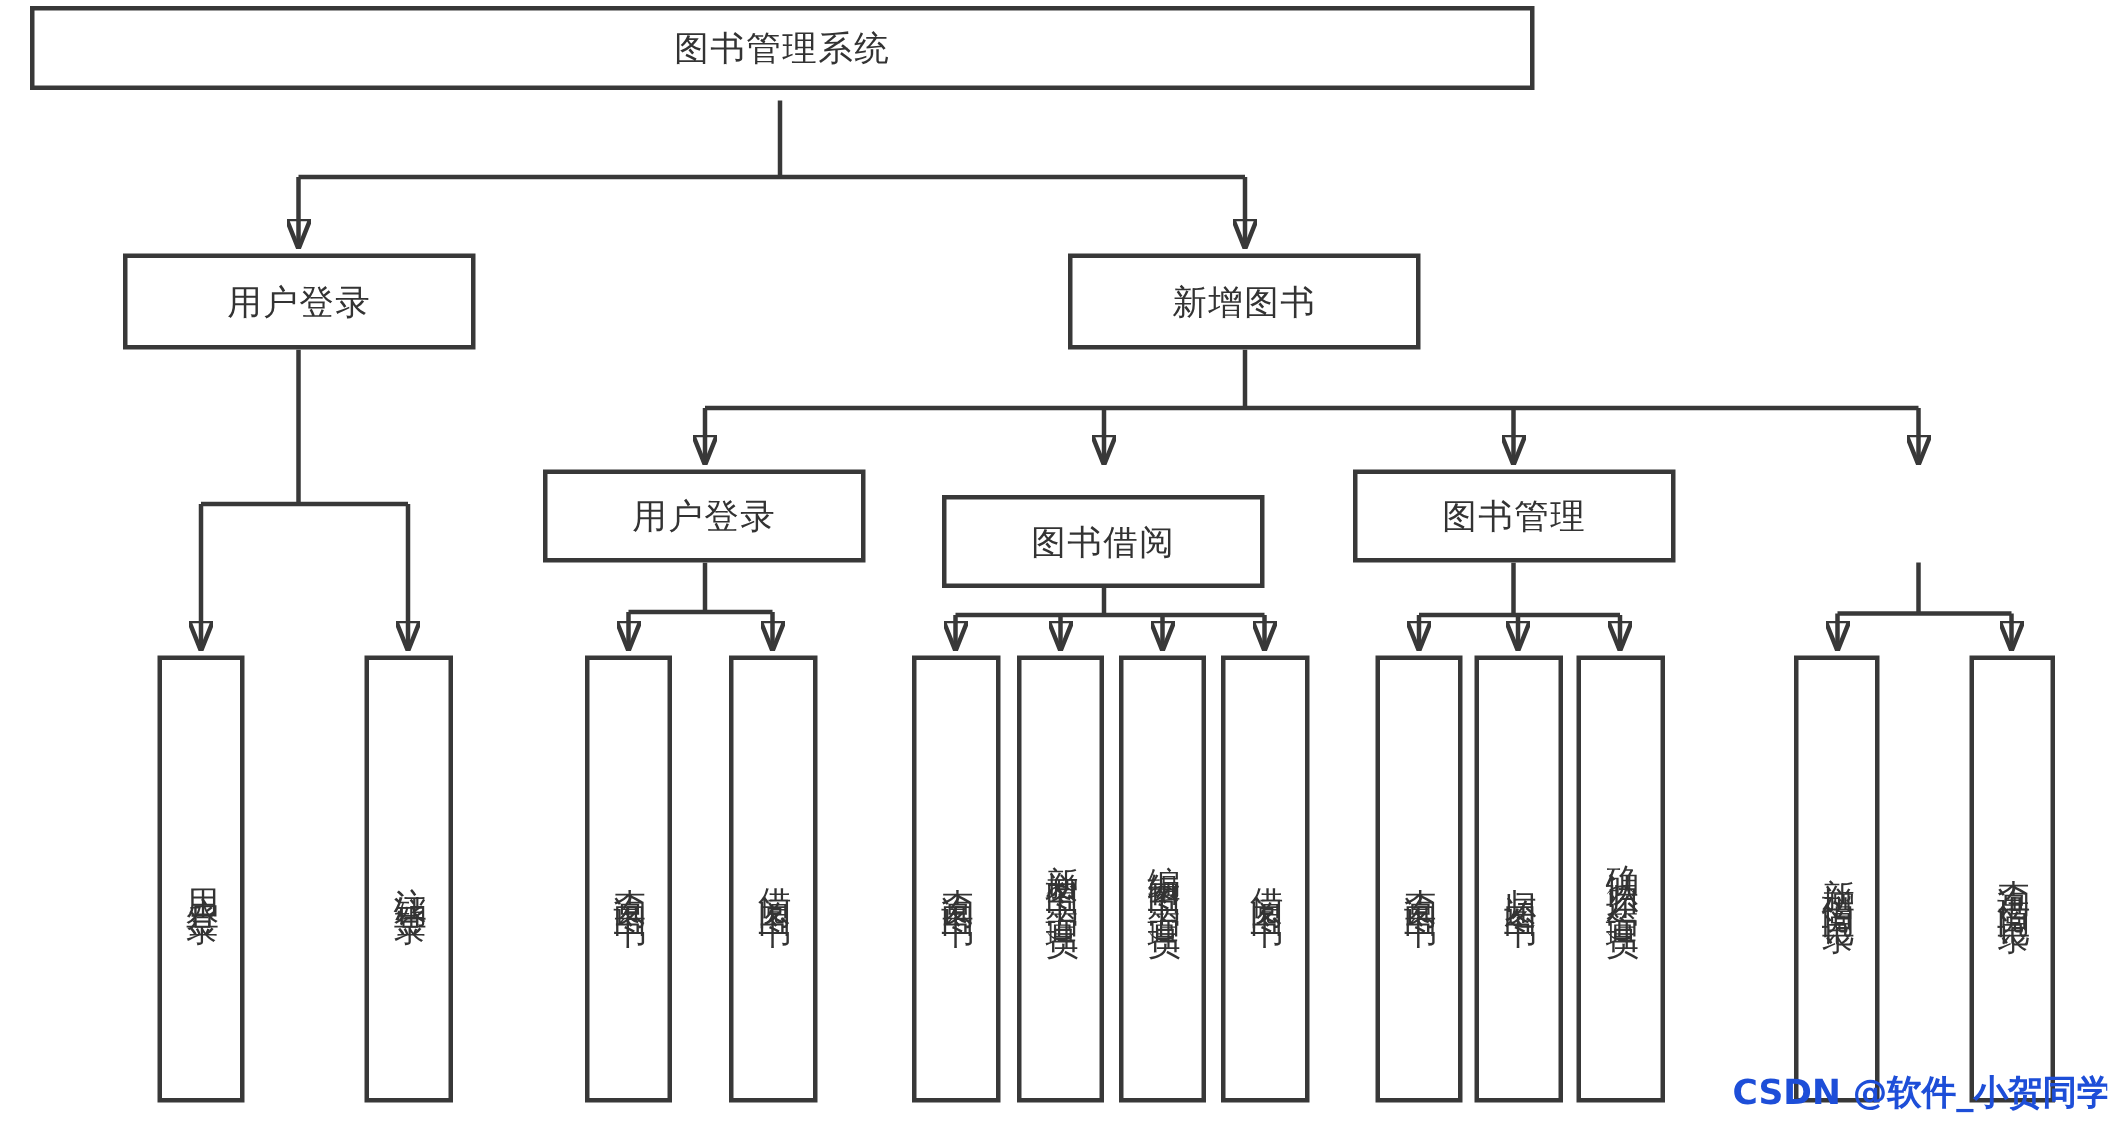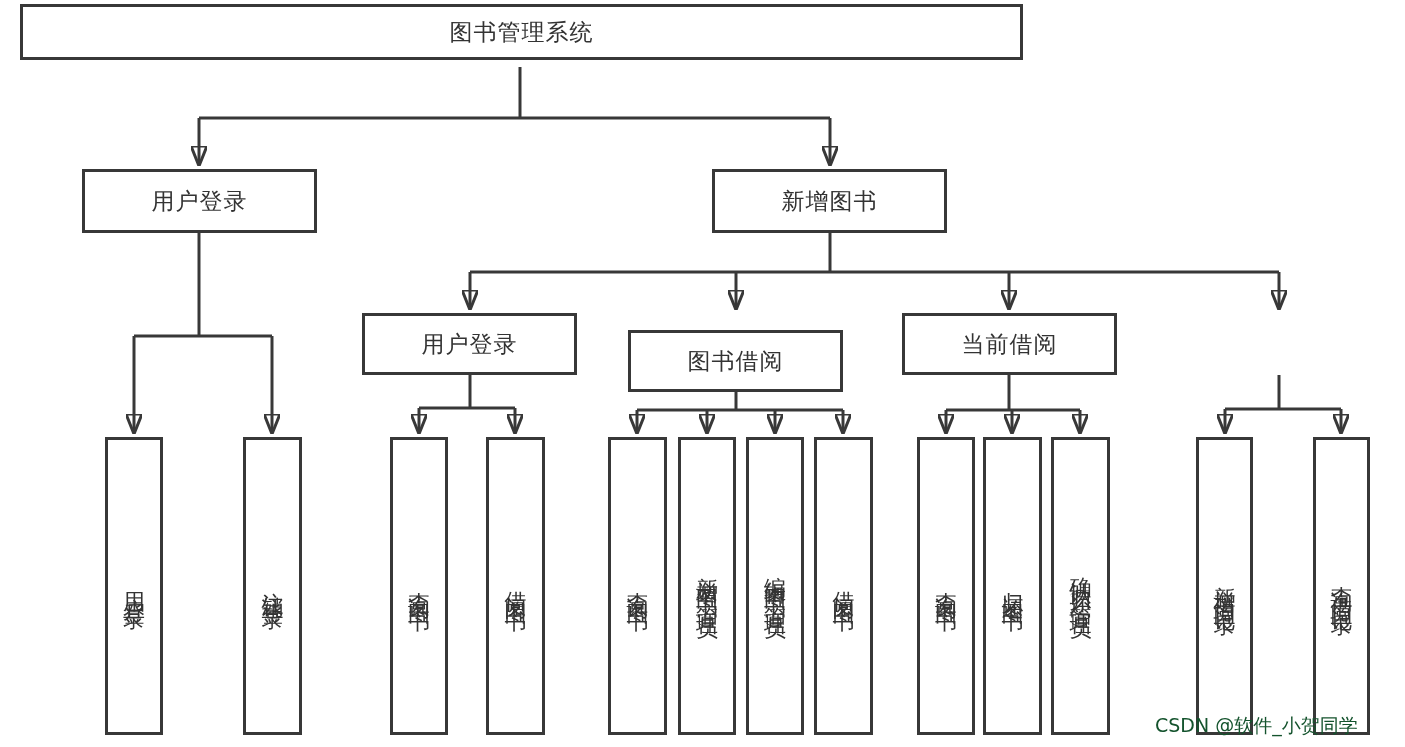--- a/index.html
+++ b/index.html
@@ -49,24 +49,25 @@
     font-size: 22px;
     letter-spacing: 6px;
     line-height: 1;
     white-space: nowrap;
   }
   .watermark {
     position: absolute;
     left: 1155px;
     top: 713px;
     width: 250px;
-    font-size: 19px;
-    color: #14532d;
+    font-size: 23px;
+    color: #1d4ed8;
     white-space: nowrap;
     z-index: 5;
+    font-weight: bold;
   }
 </style>
 </head>
 <body>
 
 <div class="canvas">
 
   <svg class="connectors" viewBox="0 0 1405 747" xmlns="http://www.w3.org/2000/svg">
     <defs>
       <marker id="arrow" viewBox="0 0 20 16" refX="19" refY="8" markerWidth="20" markerHeight="16" markerUnits="userSpaceOnUse" orient="auto">
@@ -126,21 +127,21 @@
     <span>新增图书</span>
   </div>
 
   <div class="node hbox" style="left:362px;top:313px;width:215px;height:62px">
     <span>用户登录</span>
   </div>
   <div class="node hbox" style="left:628px;top:330px;width:215px;height:62px">
     <span>图书借阅</span>
   </div>
   <div class="node hbox" style="left:902px;top:313px;width:215px;height:62px">
-    <span>当前借阅</span>
+    <span>图书管理</span>
   </div>
 
   <div class="node vbox" style="left:105px;top:437px;width:58px;height:298px">
     <span>用户登录</span>
   </div>
   <div class="node vbox" style="left:243px;top:437px;width:59px;height:298px">
     <span>注销登录</span>
   </div>
 
   <div class="node vbox" style="left:390px;top:437px;width:58px;height:298px">

